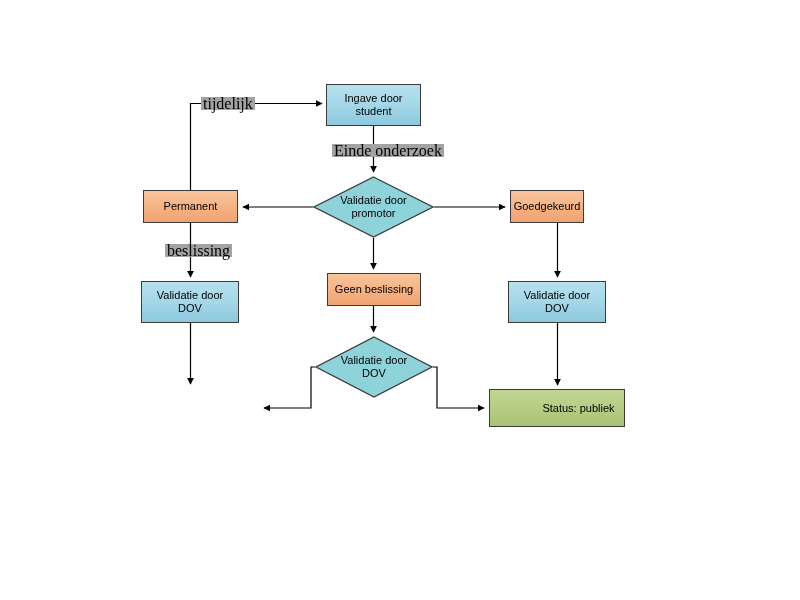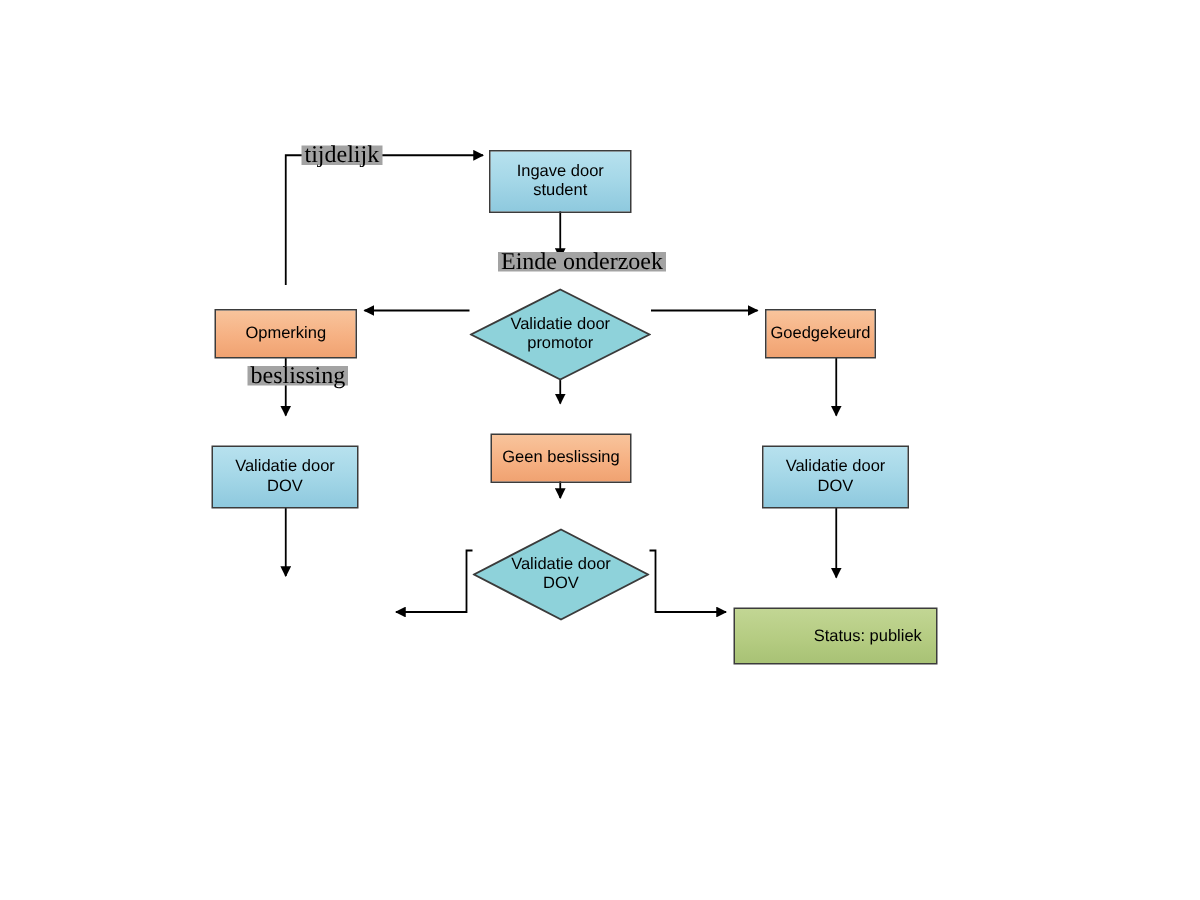--- a/index.html
+++ b/index.html
@@ -30,21 +30,20 @@
     position: absolute;
     box-sizing: border-box;
     display: flex;
     align-items: center;
     justify-content: center;
     text-align: center;
     color: #000000;
     font-size: 11px;
     line-height: 13px;
     white-space: nowrap;
-    margin-top: 16px;
   }
   .node-rect {
     border: 1px solid #3b3b3b;
   }
   .node-blue {
     background: linear-gradient(to bottom, #b7e1ee 0%, #a6d8e8 45%, #8ec9de 100%);
   }
   .node-orange {
     background: linear-gradient(to bottom, #f8c49c 0%, #f6b183 55%, #f0a271 100%);
   }
@@ -115,21 +114,21 @@
   </svg>
 
   <div class="node node-rect node-blue" style="left:326px; top:84px; width:95px; height:42px;">
     <span>
       <span>Ingave door</span><br>
       <span>student</span>
     </span>
   </div>
 
   <div class="node node-rect node-orange" style="left:143px; top:190px; width:95px; height:33px;">
-    <span>Opmerking</span>
+    <span>Permanent</span>
   </div>
 
   <div class="node node-diamond" style="left:313px; top:176px; width:121px; height:62px;">
     <svg class="diamond-shape" viewBox="0 0 121 62" preserveAspectRatio="none" xmlns="http://www.w3.org/2000/svg">
       <polygon points="60.5,1 120,31 60.5,61 1,31" fill="#8ed2da" stroke="#3b3b3b" stroke-width="1.3"></polygon>
     </svg>
     <span class="diamond-label">
       <span>Validatie door</span><br>
       <span>promotor</span>
     </span>
@@ -167,17 +166,17 @@
     </span>
   </div>
 
 
   <div class="node node-rect node-green" style="left:489px; top:389px; width:136px; height:38px;padding-left:43px;">
     <span>Status: publiek</span>
   </div>
 
   <div class="edge-label" style="left:201px; top:97px;">tijdelijk</div>
 
-  <div class="edge-label" style="left:332px; top:144px;margin-top:24px;">Einde onderzoek</div>
+  <div class="edge-label" style="left:332px; top:144px;">Einde onderzoek</div>
 
   <div class="edge-label" style="left:165px; top:244px;">beslissing</div>
 
 </div>
 
 </body></html>

